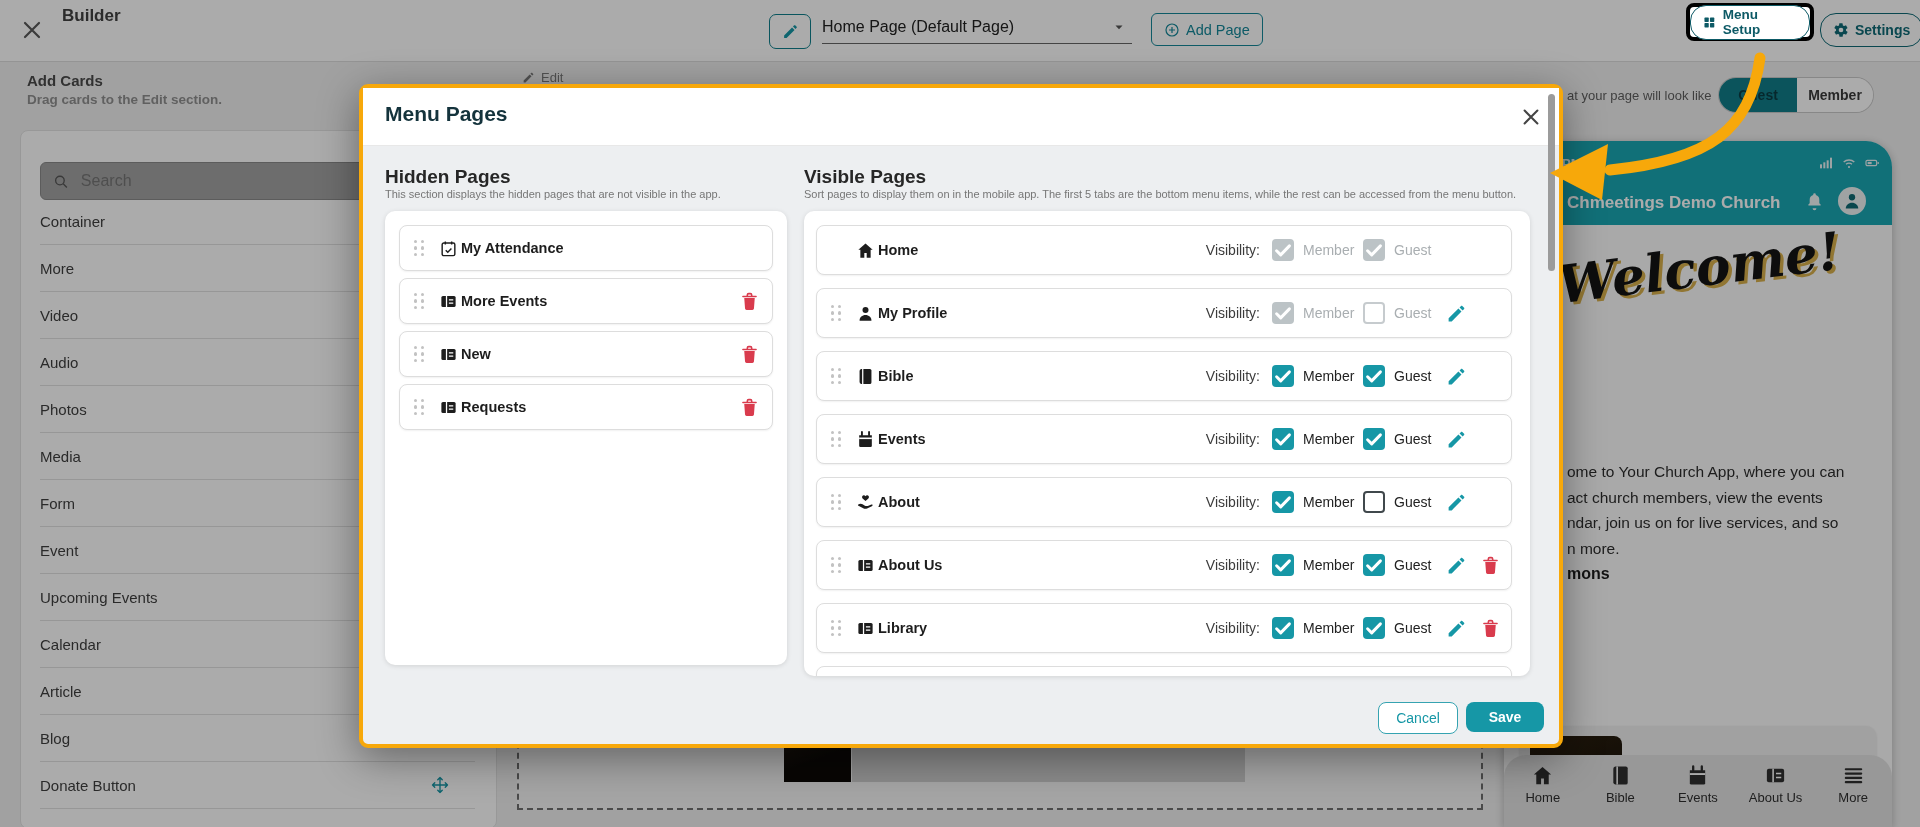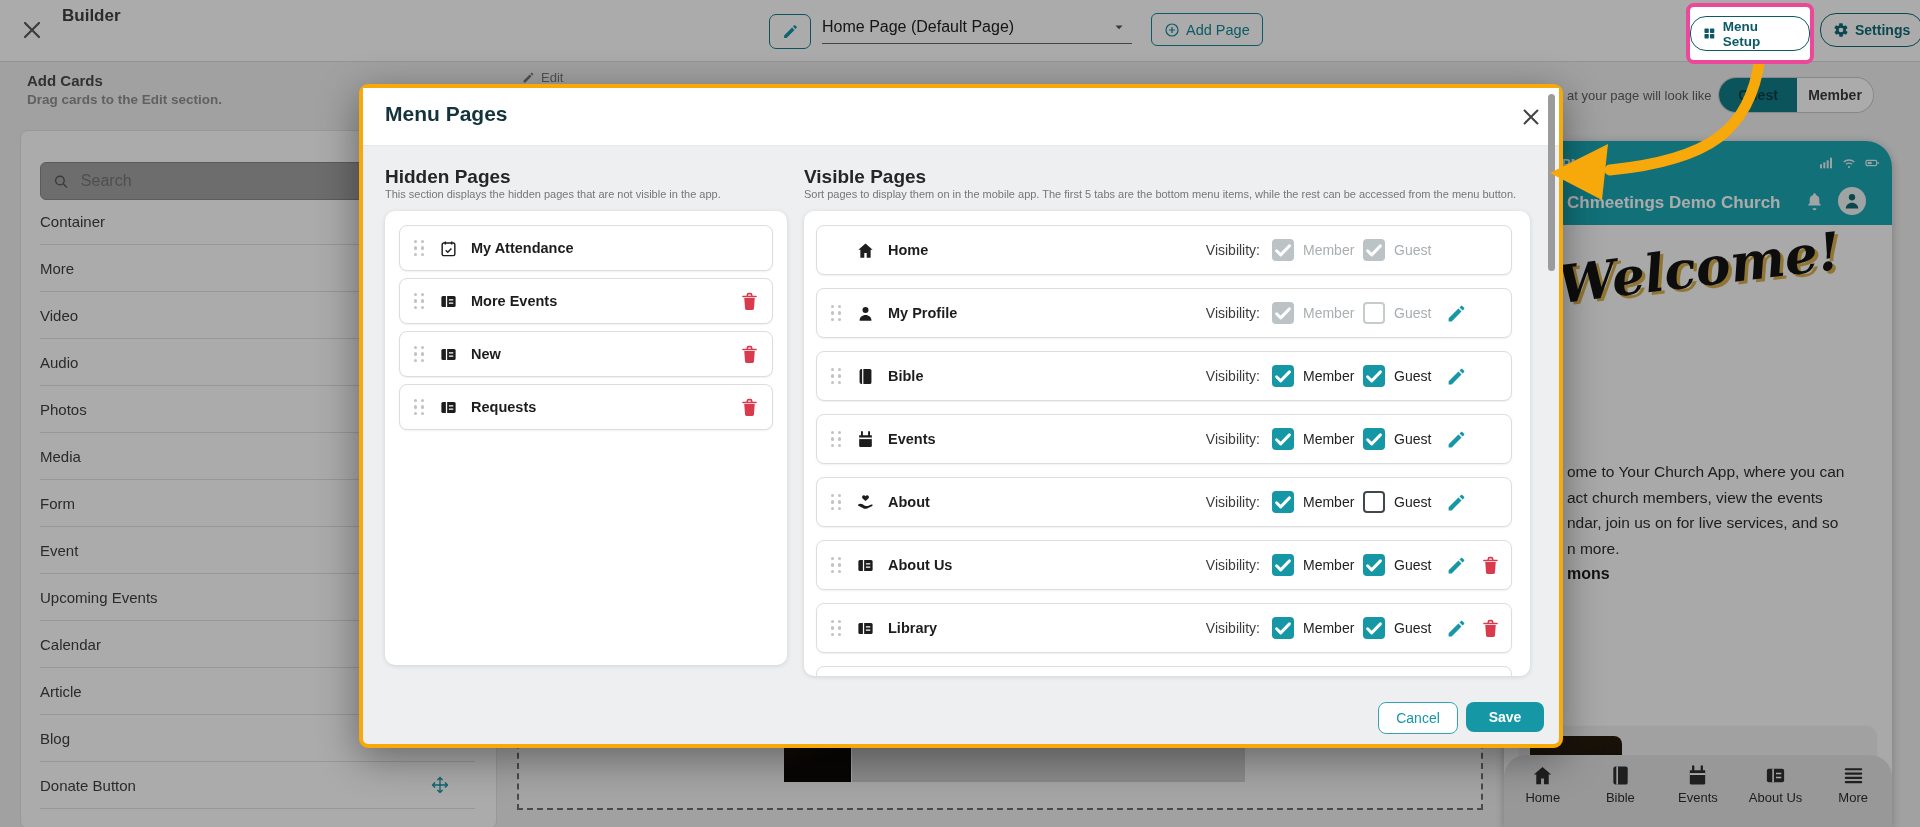--- a/index.html
+++ b/index.html
@@ -103,21 +103,21 @@
   .hcard{height:44px;border:1px solid #ddd;border-radius:8px;background:#fff;display:flex;align-items:center;
          padding:0 12px;margin-bottom:7px;box-shadow:0 1px 2px rgba(0,0,0,.06);}
   #visible-panel{position:absolute;left:441px;top:123px;width:726px;height:465px;background:#fff;border-radius:10px;
                  box-shadow:0 1px 5px rgba(0,0,0,.12);padding:14px 18px 0 12px;box-sizing:border-box;overflow:hidden;}
   .vrow{height:48px;border:1px solid #ddd;border-radius:8px;background:#fff;display:flex;align-items:center;
         padding:0 10px 0 12px;margin-bottom:13px;box-shadow:0 1px 2px rgba(0,0,0,.06);}
   .drag{width:14px;display:grid;grid-template-columns:4px 4px;gap:3px;justify-content:center;cursor:grab;}
   .drag i{width:3.6px;height:3.6px;border-radius:50%;background:#c2c2c2;}
   .drag-slot{width:14px;}
   .picon{width:19px;height:19px;color:#1d1d1d;margin-left:13px;}
-  .rlabel{font-size:14.5px;font-weight:700;color:#1d1d1d;margin-left:13px;flex:1;}
+  .rlabel{font-size:14.5px;font-weight:700;color:#1d1d1d;margin-left:3px;flex:1;}
   .vis-label{font-size:14px;color:#3c3c3c;margin-right:12px;}
   .cb{width:22px;height:22px;border-radius:4px;box-sizing:border-box;flex:0 0 22px;}
   .cb-on{background:#1697a6;}
   .cb-on.cb-dis{background:#bcc3c6;}
   .cb-off{border:2px solid #40484c;background:#fff;}
   .cb-off.cb-dis{border:2px solid #c6cbce;}
   .cb-lab{font-size:14px;color:#222;margin:0 0 0 9px;width:60px;}
   .cb-lab.g{width:46px;}
   .cb-lab.dim{color:#a9aeb1;}
   .row-edit{width:21px;height:21px;color:#1697a6;margin-left:6px;cursor:pointer;}
@@ -125,21 +125,21 @@
   .row-slot{width:21px;margin-left:6px;}
   .row-slot2{width:21px;margin-left:13px;}
   .hcard .row-trash{margin-left:auto;}
   #vscrollbar{position:absolute;right:4px;top:6px;width:7px;height:177px;background:#9b9b9b;border-radius:4px;}
   #cancel-btn{position:absolute;left:1015px;top:614px;width:78px;height:30px;border:1px solid #35a3b1;border-radius:8px;
               background:#fff;color:#1697a6;font-size:14px;display:flex;align-items:center;justify-content:center;}
   #save-btn{position:absolute;left:1103px;top:614px;width:78px;height:30px;border-radius:8px;background:#1697a6;
             color:#fff;font-size:14px;font-weight:600;display:flex;align-items:center;justify-content:center;}
 
   
-  #menu-setup-highlight{left:1686px;top:3px;width:128px;height:61px;box-sizing:border-box;border:4px solid #ec4899;
+  #menu-setup-highlight{left:1686px;top:3px;width:128px;height:38px;box-sizing:border-box;border:4px solid #000000;
                         border-radius:8px;background:#fff;z-index:60;display:flex;align-items:center;justify-content:center;}
   #menu-setup-btn{height:33px;border:1.6px solid #0d5a66;border-radius:16px;color:#0d5a66;display:flex;align-items:center;
                   gap:6px;padding:0 11px;font-size:13.5px;font-weight:600;background:#fff;}
   #menu-setup-btn .ic{width:15px;height:15px;}
   #tutorial-arrow{left:1450px;top:40px;width:470px;height:200px;z-index:55;pointer-events:none;}
 </style>
 </head>
 <body>
 
 <div id="stage">

